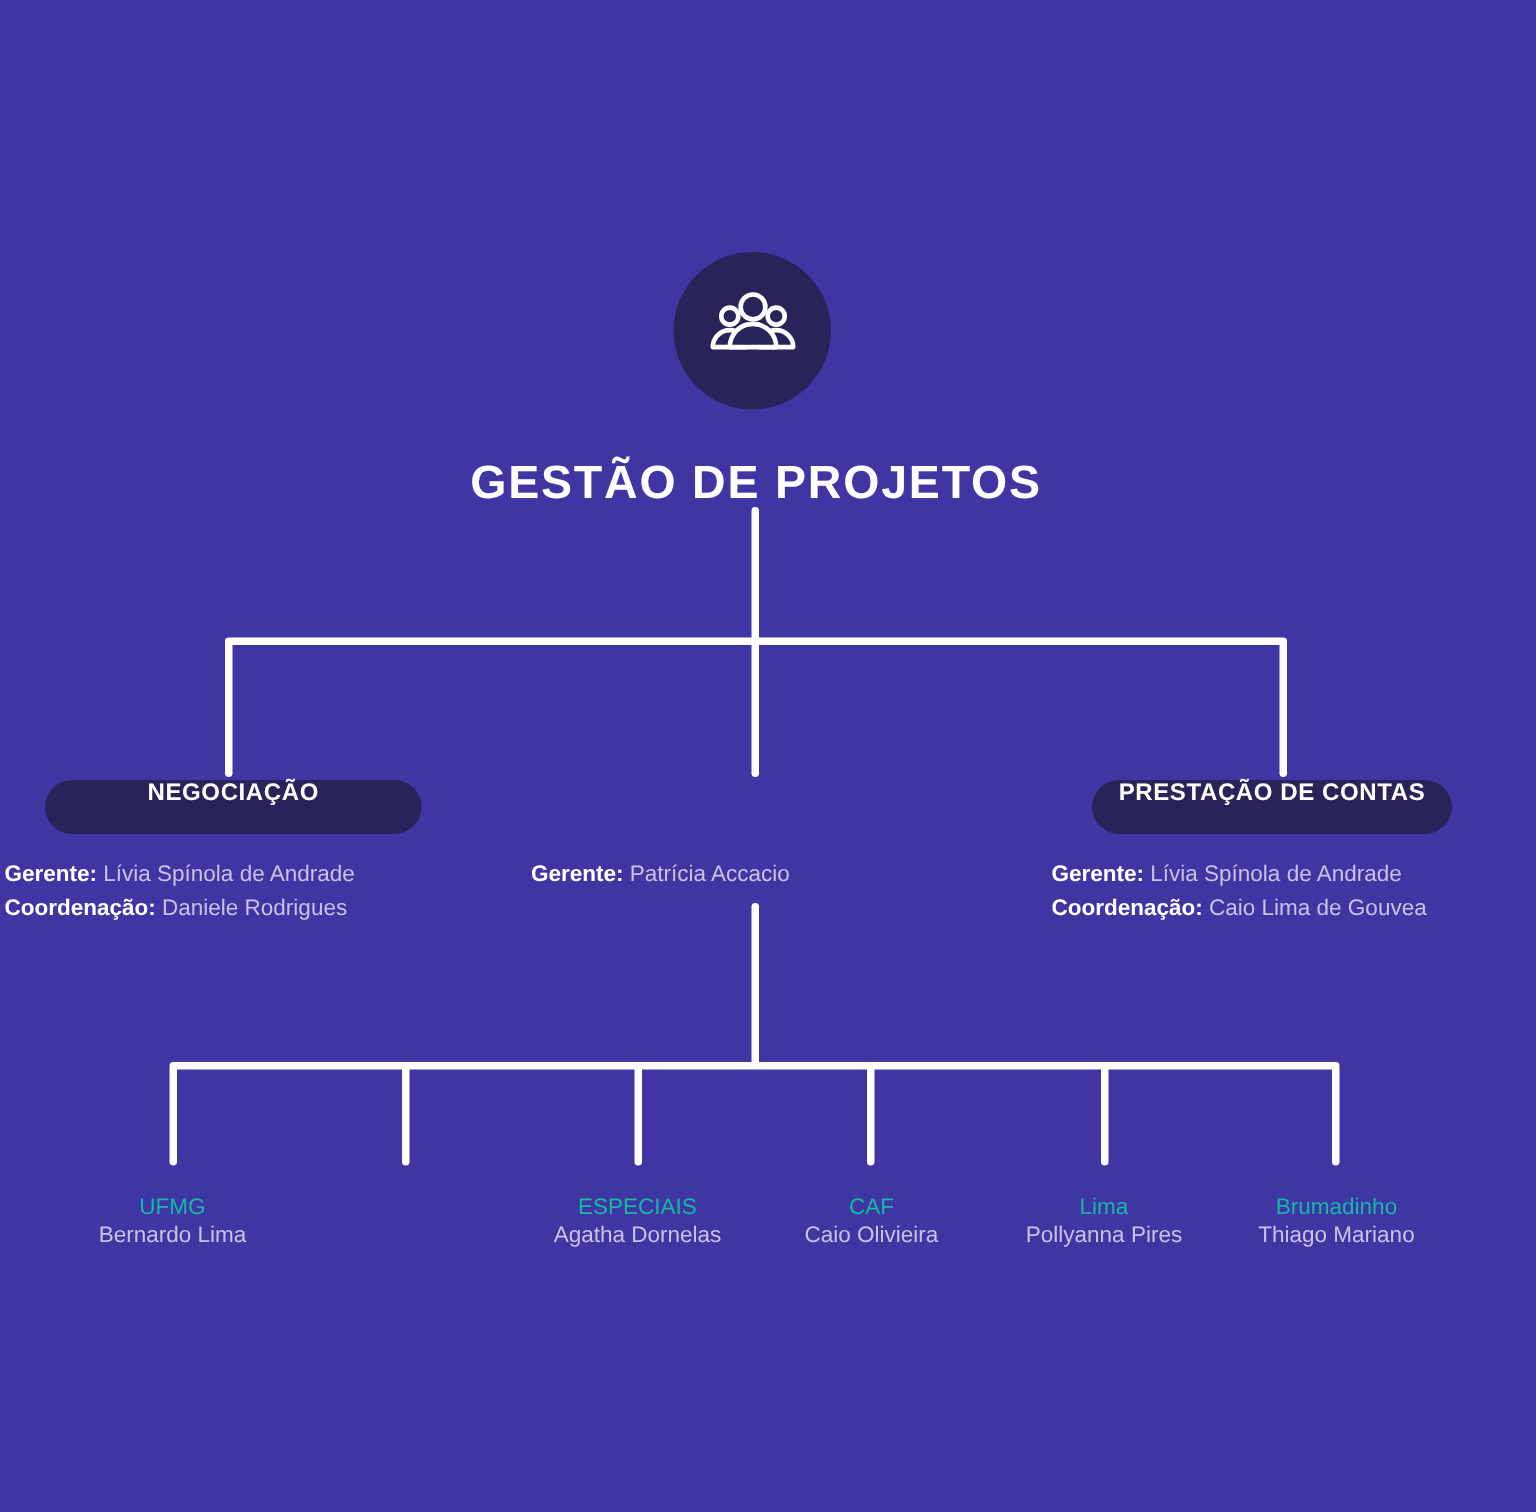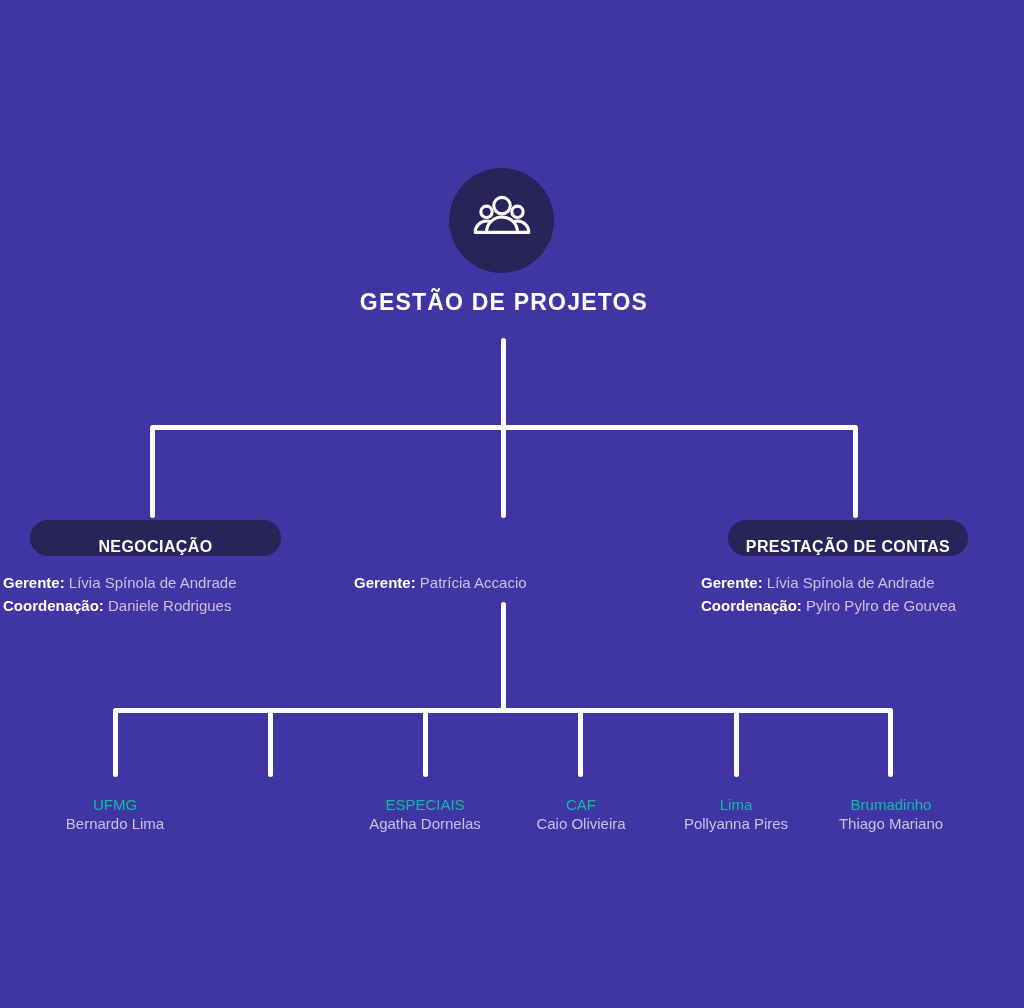--- a/index.html
+++ b/index.html
@@ -22,35 +22,35 @@
     position: absolute;
     left: 449px; top: 168px;
     width: 105px; height: 105px;
     border-radius: 50%;
     background: var(--node, #282459);
     display: flex; align-items: center; justify-content: center;
   }
   .root-circle svg { width: 66px; height: 66px; }
   .root-title {
     position: absolute;
-    left: 154px; top: 289px; width: 700px;
+    left: 154px; top: 304px; width: 700px;
     text-align: center;
-    font-size: 23px;
+    font-size: 31px;
     font-weight: bold;
     letter-spacing: 1.2px;
     color: var(--title-text, #ffffff);
   }
   
   .pill {
     position: absolute;
     top: 520px;
     height: 36px;
     border-radius: 18px;
     background: var(--node, #282459);
-    display: flex; align-items: flex-end; justify-content: center;
+    display: flex; align-items: flex-start; justify-content: center;
     font-size: 16px;
     font-weight: bold;
     letter-spacing: 0.4px;
     color: var(--title-text, #ffffff);
     white-space: nowrap;
   }
   .pill-1 { left: 30px;  width: 251px; }
   .pill-2 { left: 322px; width: 362px; }
   .pill-3 { left: 728px; width: 240px; }
   
@@ -127,21 +127,21 @@
       <span class="role-name">Patrícia Accacio</span>
     </div>
   </div>
   <div class="roles roles-3">
     <div>
       <span class="role-label">Gerente:</span>
       <span class="role-name">Lívia Spínola de Andrade</span>
     </div>
     <div>
       <span class="role-label">Coordenação:</span>
-      <span class="role-name">Pylro Pylro de Gouvea</span>
+      <span class="role-name">Caio Lima de Gouvea</span>
     </div>
   </div>
 
   <div class="line" style="left:501px; top:602px; width:5px; height:110px;"></div>
   <div class="line" style="left:113px; top:708px; width:780px; height:5px;"></div>
   <div class="line" style="left:113px; top:710px; width:5px; height:67px;"></div>
   <div class="line" style="left:268px; top:710px; width:5px; height:67px;"></div>
   <div class="line" style="left:423px; top:710px; width:5px; height:67px;"></div>
   <div class="line" style="left:578px; top:710px; width:5px; height:67px;"></div>
   <div class="line" style="left:734px; top:710px; width:5px; height:67px;"></div>

